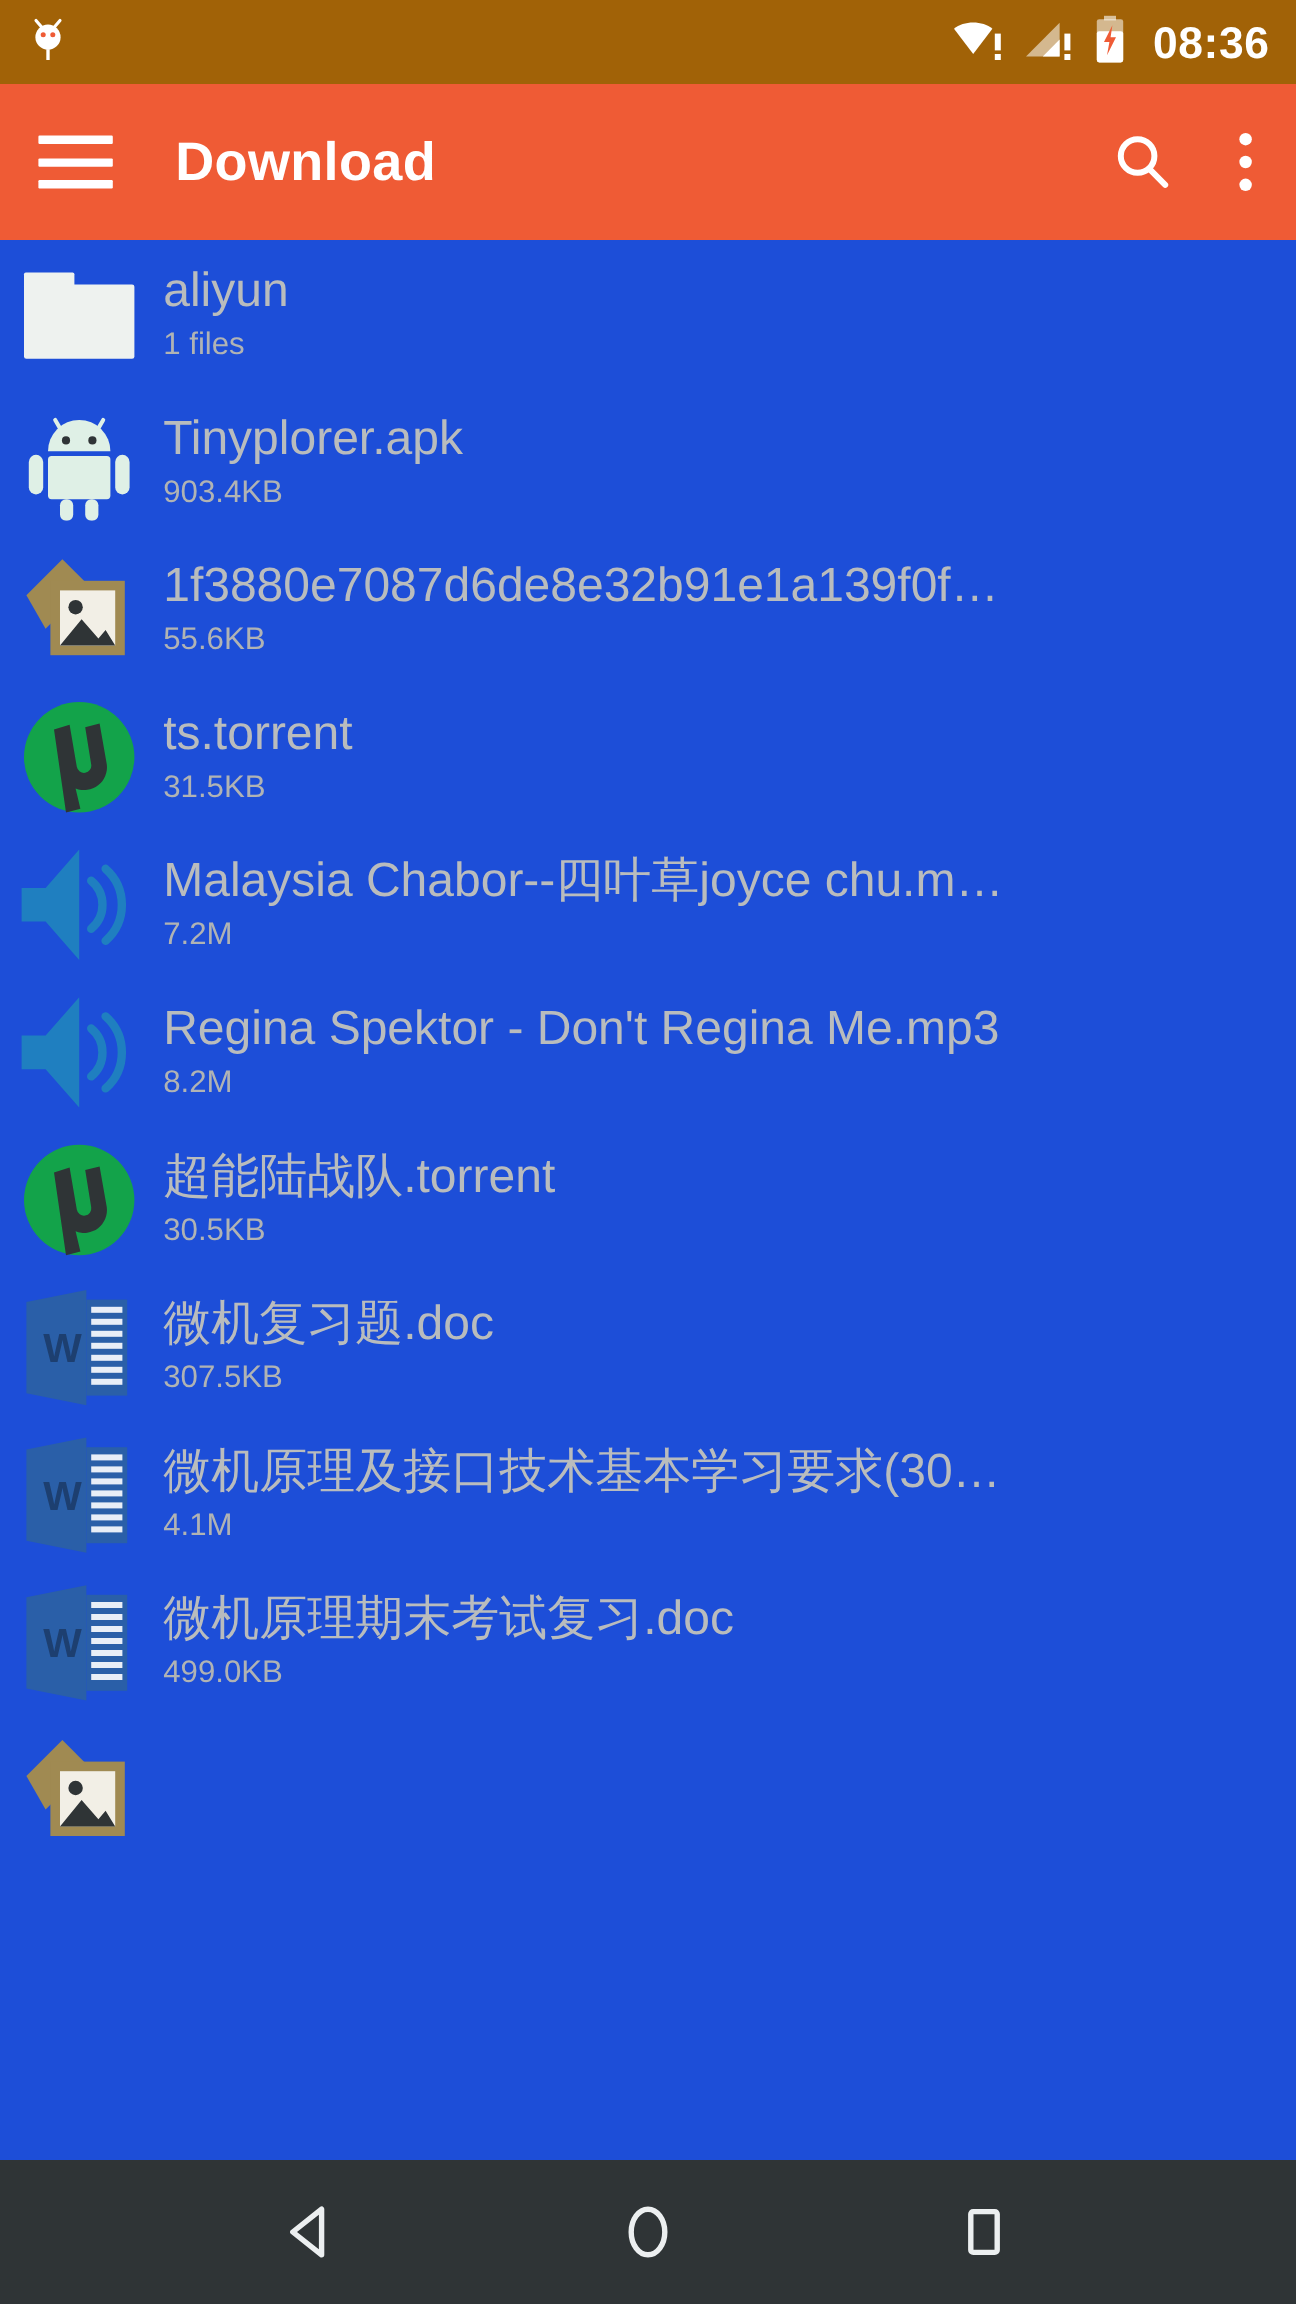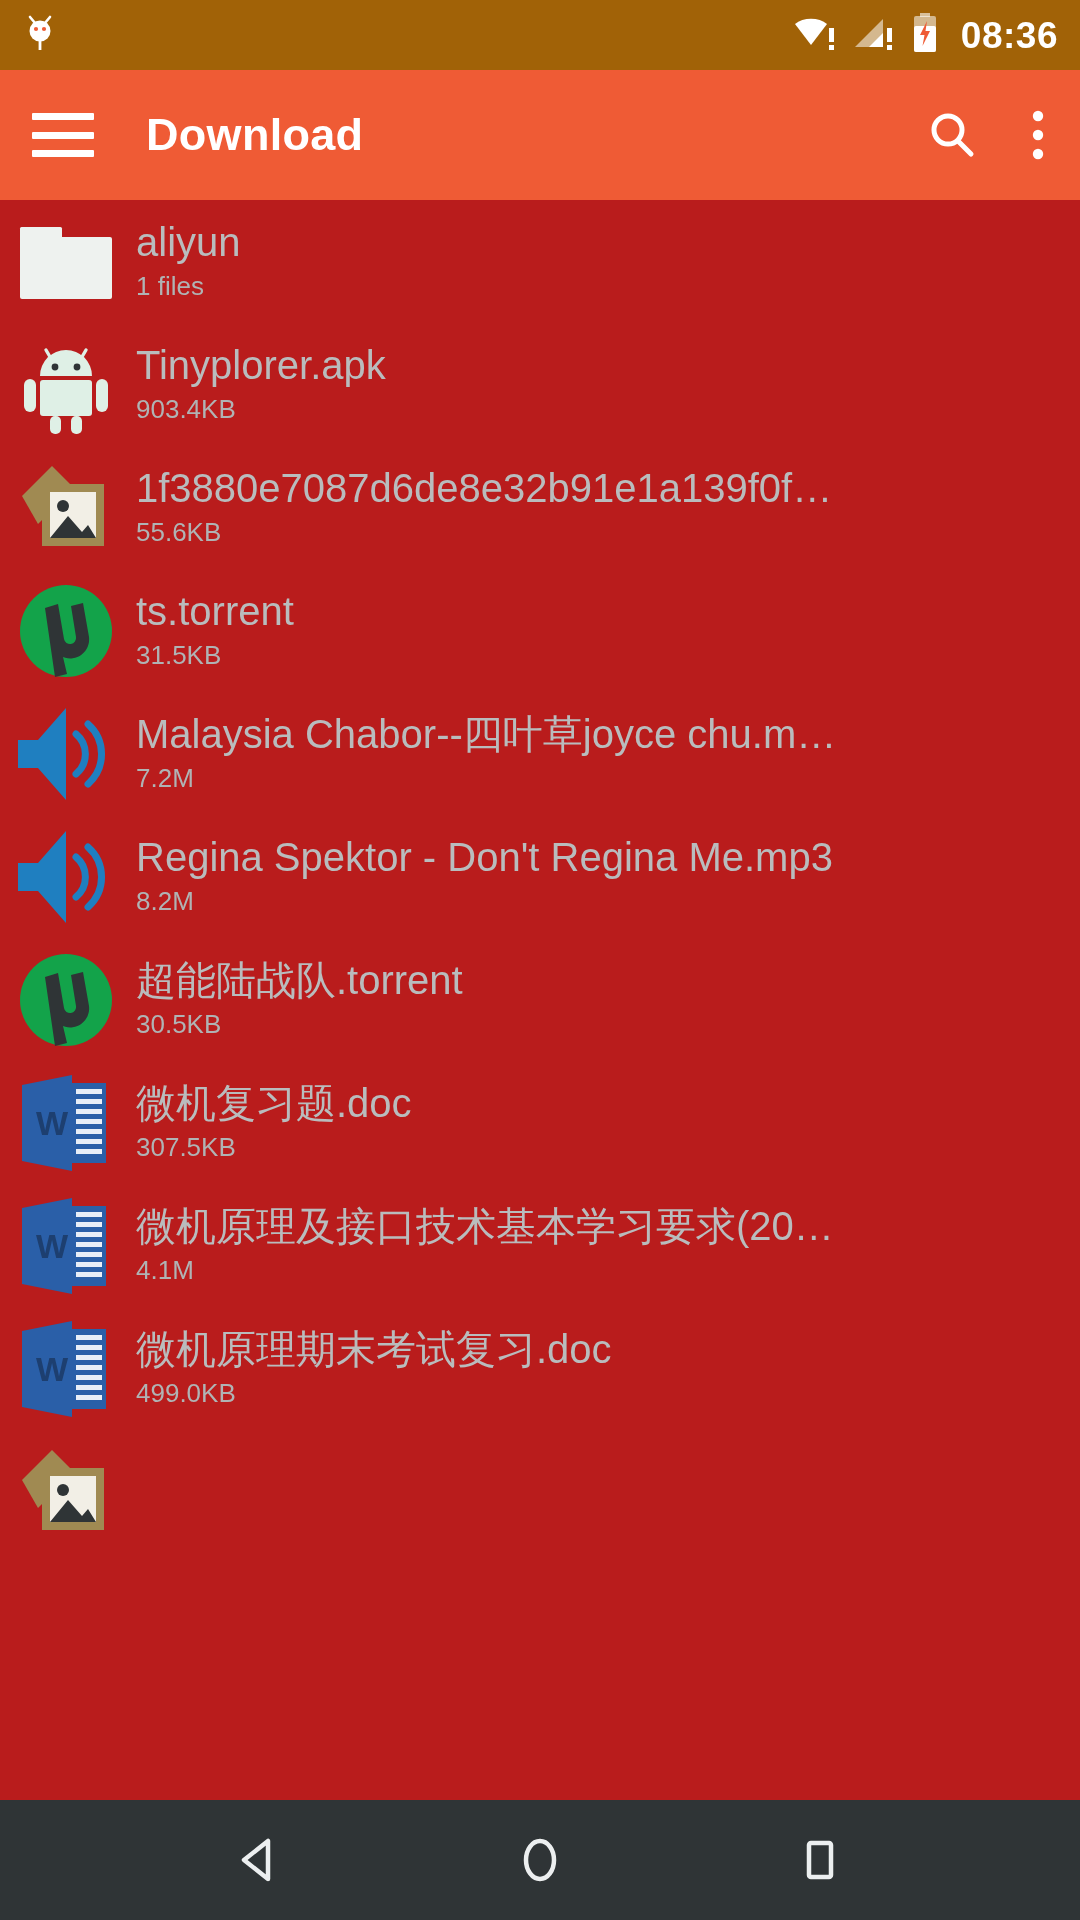--- a/index.html
+++ b/index.html
@@ -54,21 +54,21 @@
   .toolbar-actions {
     margin-left:auto; display:flex; align-items:center; gap:48px;
   }
   .tb-icon { cursor:pointer; display:flex; align-items:center; justify-content:center; }
 
   
   .file-list {
     position:absolute;
     top:200px; left:0;
     width:1080px; height:1630px;
-    background:#b91c1c;
+    background:#1d4ed8;
     overflow:hidden;
   }
   .file-row {
     height:123px; width:100%;
     display:flex; align-items:center;
     padding-left:14px;
     cursor:pointer;
   }
   .file-icon {
     width:104px; min-width:104px; height:104px;
@@ -303,21 +303,21 @@
         <rect x="58" y="16" width="26" height="5" fill="#e8eef7"></rect>
         <rect x="58" y="26" width="26" height="5" fill="#e8eef7"></rect>
         <rect x="58" y="36" width="26" height="5" fill="#e8eef7"></rect>
         <rect x="58" y="46" width="26" height="5" fill="#e8eef7"></rect>
         <rect x="58" y="56" width="26" height="5" fill="#e8eef7"></rect>
         <rect x="58" y="66" width="26" height="5" fill="#e8eef7"></rect>
         <rect x="58" y="76" width="26" height="5" fill="#e8eef7"></rect>
       </svg>
     </div>
     <div class="file-text">
-      <div class="file-name">微机原理及接口技术基本学习要求(20…</div>
+      <div class="file-name">微机原理及接口技术基本学习要求(30…</div>
       <div class="file-size">4.1M</div>
     </div>
   </div>
 
   <div class="file-row">
     <div class="file-icon">
       <svg width="96" height="100" viewBox="0 0 96 100">
         <path d="M4 12 L54 2 L54 98 L4 88 Z" fill="#2a5fa8"></path>
         <text x="18" y="62" font-family="Liberation Sans, sans-serif" font-size="34" font-weight="bold" fill="#1d3f70">W</text>
         <rect x="54" y="10" width="34" height="80" fill="#2a5fa8"></rect>

